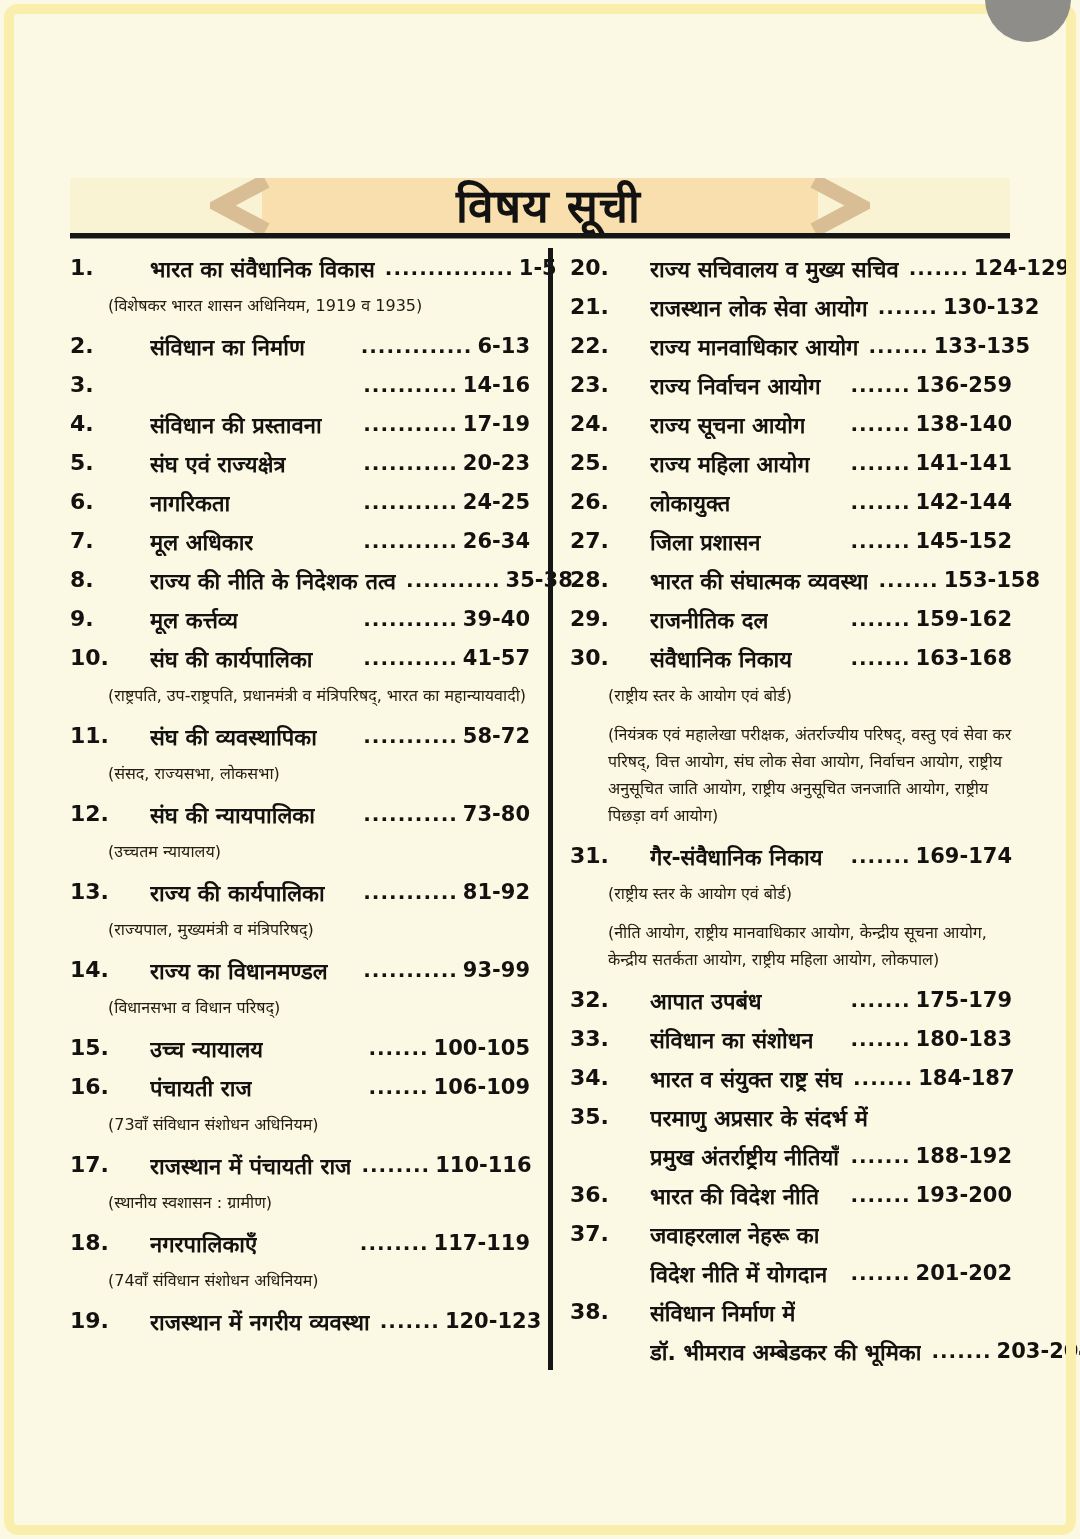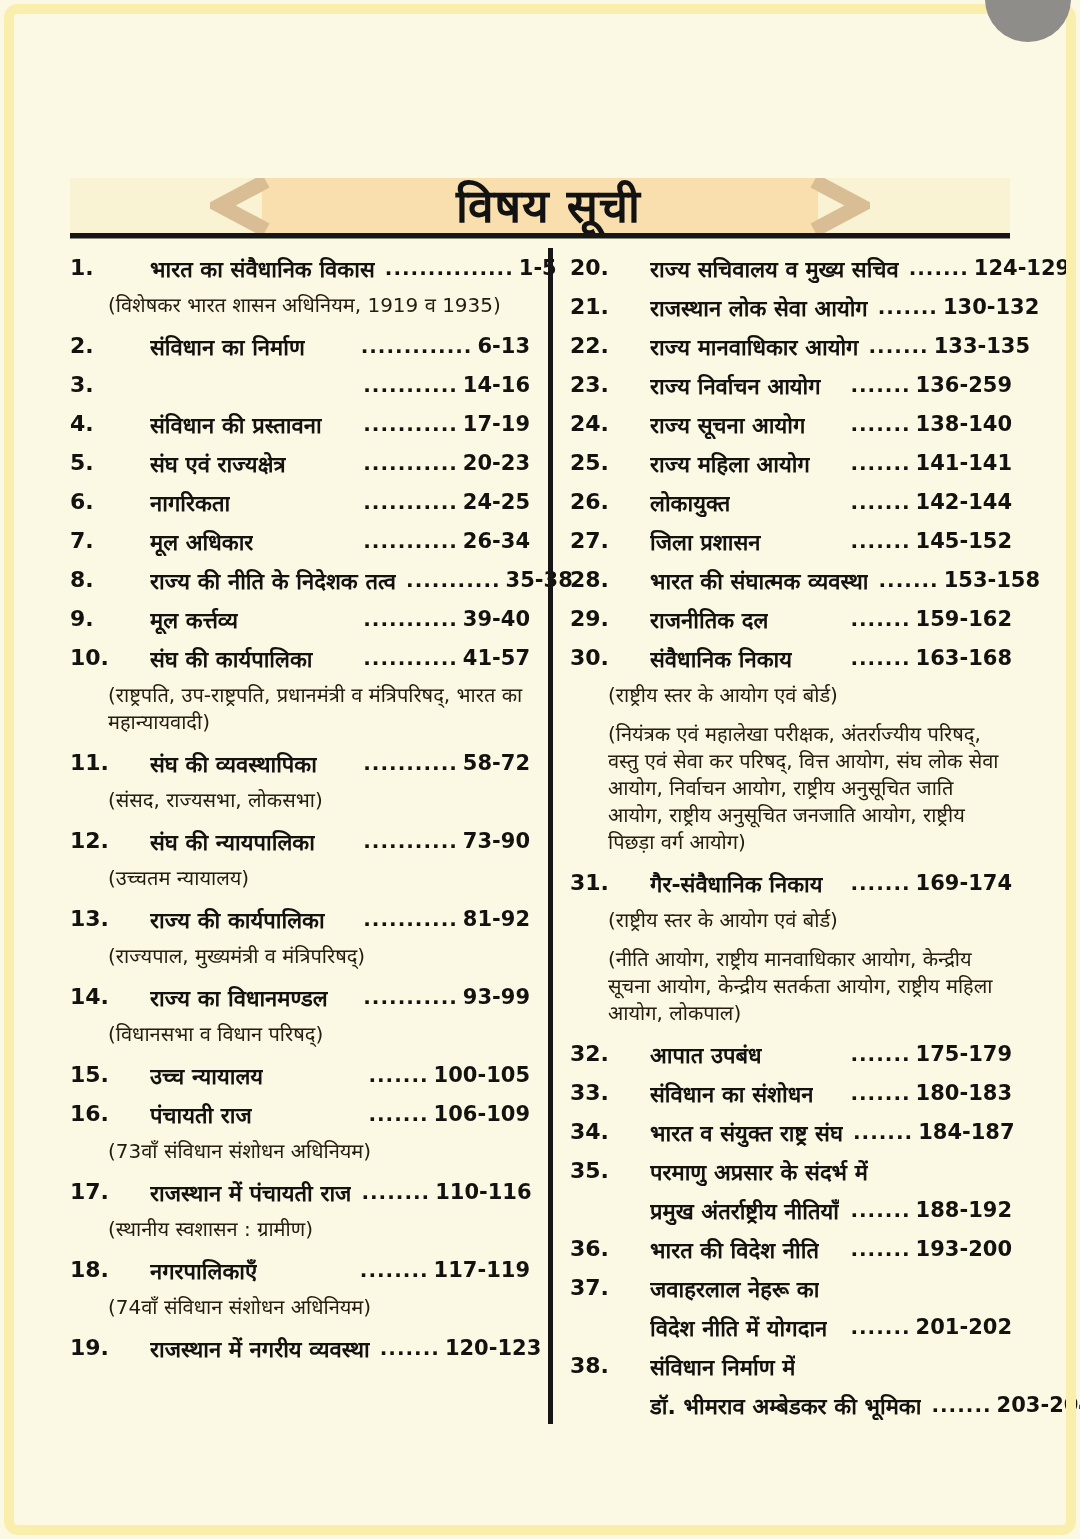--- a/index.html
+++ b/index.html
@@ -52,21 +52,21 @@
     display:flex;align-items:center;min-height:39px;
     font-size:22px;font-weight:700;white-space:nowrap;
   }
   .entry .num{flex:none;width:38px;}
   .entry .num.blank{visibility:hidden;}
   .entry .title{flex:none;overflow:hidden;margin-left:42px;}
   .entry .fill{flex:1;min-width:10px;}
   .entry .leader{flex:none;font-size:20px;letter-spacing:1px;}
   .entry .pages{flex:none;font-size:21px;padding-left:5px;}
   .note{
-    font-size:20px;font-weight:400;line-height:27px;
+    font-size:16px;font-weight:400;line-height:27px;
     padding:5px 0 7px 38px;color:#241c10;
   }
 </style>
 </head>
 <body>
 
 <div class="frame"></div>
 <div class="corner-circle"></div>
 
 <div class="banner">
@@ -161,21 +161,21 @@
         <span class="fill"></span>
         <span class="leader">...........</span>
         <span class="pages">58-72</span>
       </div>
       <div class="note">(संसद, राज्यसभा, लोकसभा)</div>
       <div class="entry">
         <span class="num">12.</span>
         <span class="title">संघ की न्यायपालिका</span>
         <span class="fill"></span>
         <span class="leader">...........</span>
-        <span class="pages">73-90</span>
+        <span class="pages">73-80</span>
       </div>
       <div class="note">(उच्चतम न्यायालय)</div>
       <div class="entry">
         <span class="num">13.</span>
         <span class="title">राज्य की कार्यपालिका</span>
         <span class="fill"></span>
         <span class="leader">...........</span>
         <span class="pages">81-92</span>
       </div>
       <div class="note">(राज्यपाल, मुख्यमंत्री व मंत्रिपरिषद्)</div>

